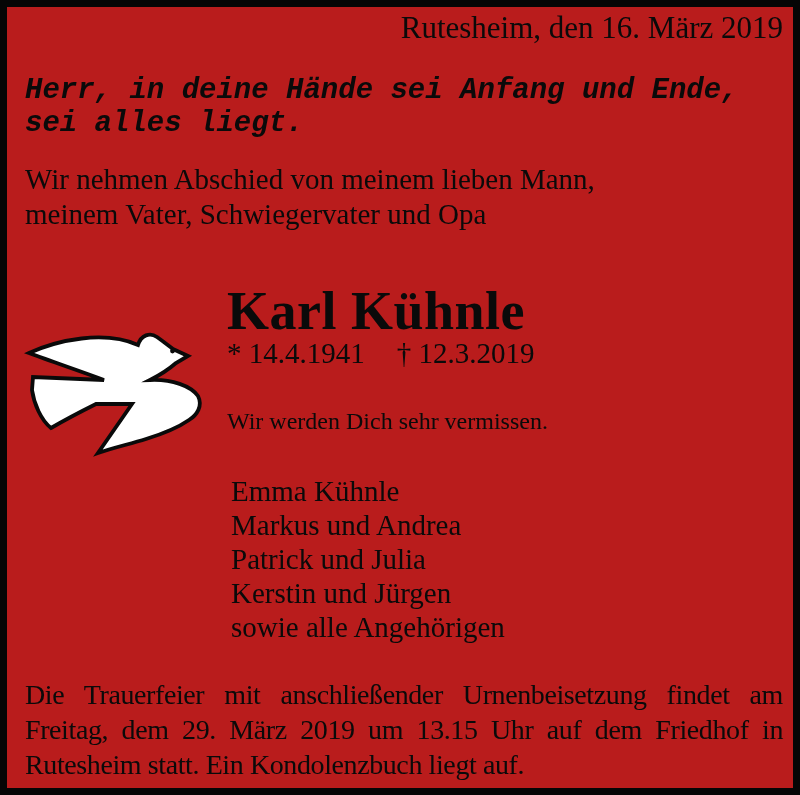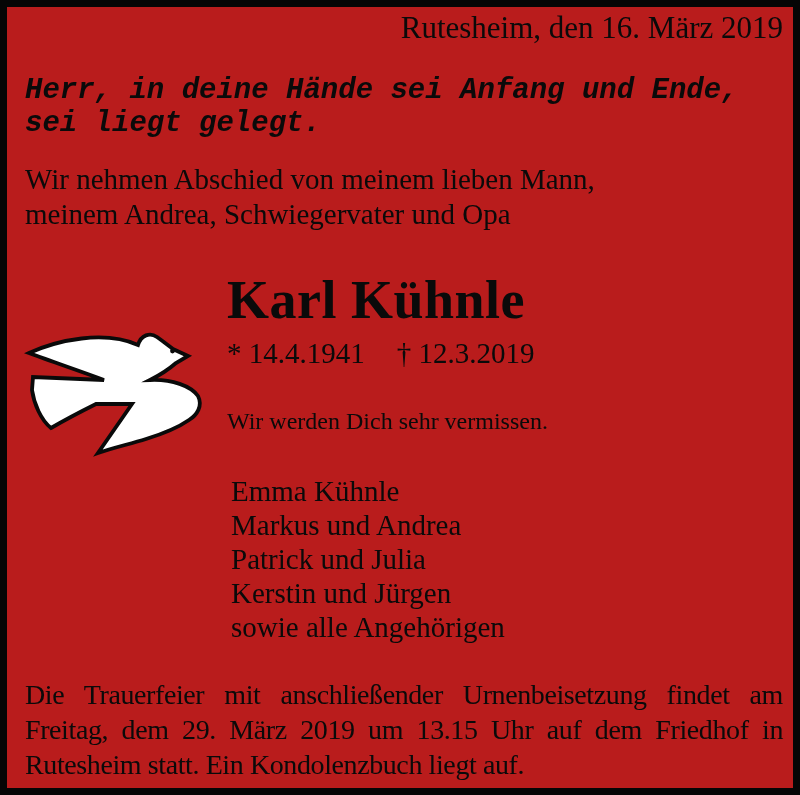--- a/index.html
+++ b/index.html
@@ -27,21 +27,21 @@
   .quote {
     left: 25px; top: 74px;
     font-size: 29px; line-height: 33px;
     font-style: italic; font-weight: 700; font-family: Liberation Mono, monospace;
   }
   .farewell {
     left: 25px; top: 162px;
     font-size: 29px; line-height: 35px;
   }
   .deceased-name {
-    left: 227px; top: 271px;
+    left: 227px; top: 282px;
     font-size: 54px; line-height: 58px;
     font-weight: 700; letter-spacing: 0.5px;
     margin: 0;
   }
   .vital-dates {
     left: 227px; top: 337px;
     font-size: 29px; line-height: 33px;
   }
   .vital-dates .death { margin-left: 32px; }
   .missing-line {
@@ -68,26 +68,26 @@
 <body>
 
 <div class="page">
 
   <div class="frame"></div>
 
   <div class="abs dateline">Rutesheim, den 16. März 2019</div>
 
   <div class="abs quote">
     <div>Herr, in deine Hände sei Anfang und Ende,</div>
-    <div>sei liegt gelegt.</div>
+    <div>sei alles liegt.</div>
   </div>
 
   <div class="abs farewell">
     <div>Wir nehmen Abschied von meinem lieben Mann,</div>
-    <div>meinem Andrea, Schwiegervater und Opa</div>
+    <div>meinem Vater, Schwiegervater und Opa</div>
   </div>
 
   <svg class="abs dove-svg" width="185" height="132" viewBox="20 326 185 132" aria-hidden="true">
     <path d="M138,345
              C141,335 150,332 157,337
              C164,342 169,346 173,349
              L188,356
              L176,363
              C168,370 158,376 150,380
              C172,379 191,386 198,396

